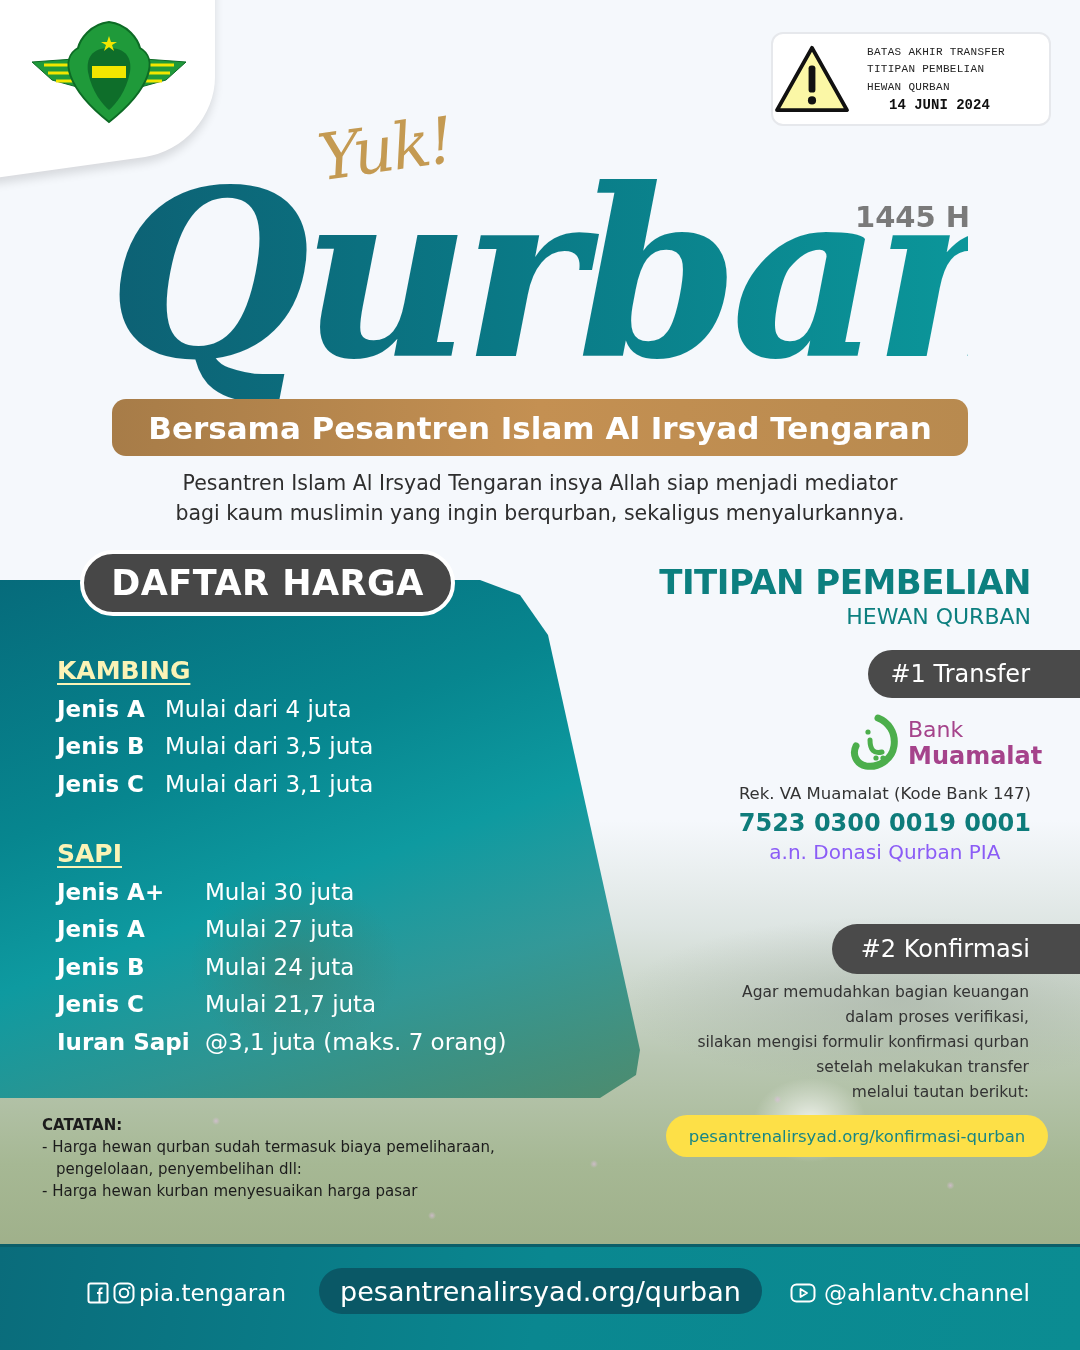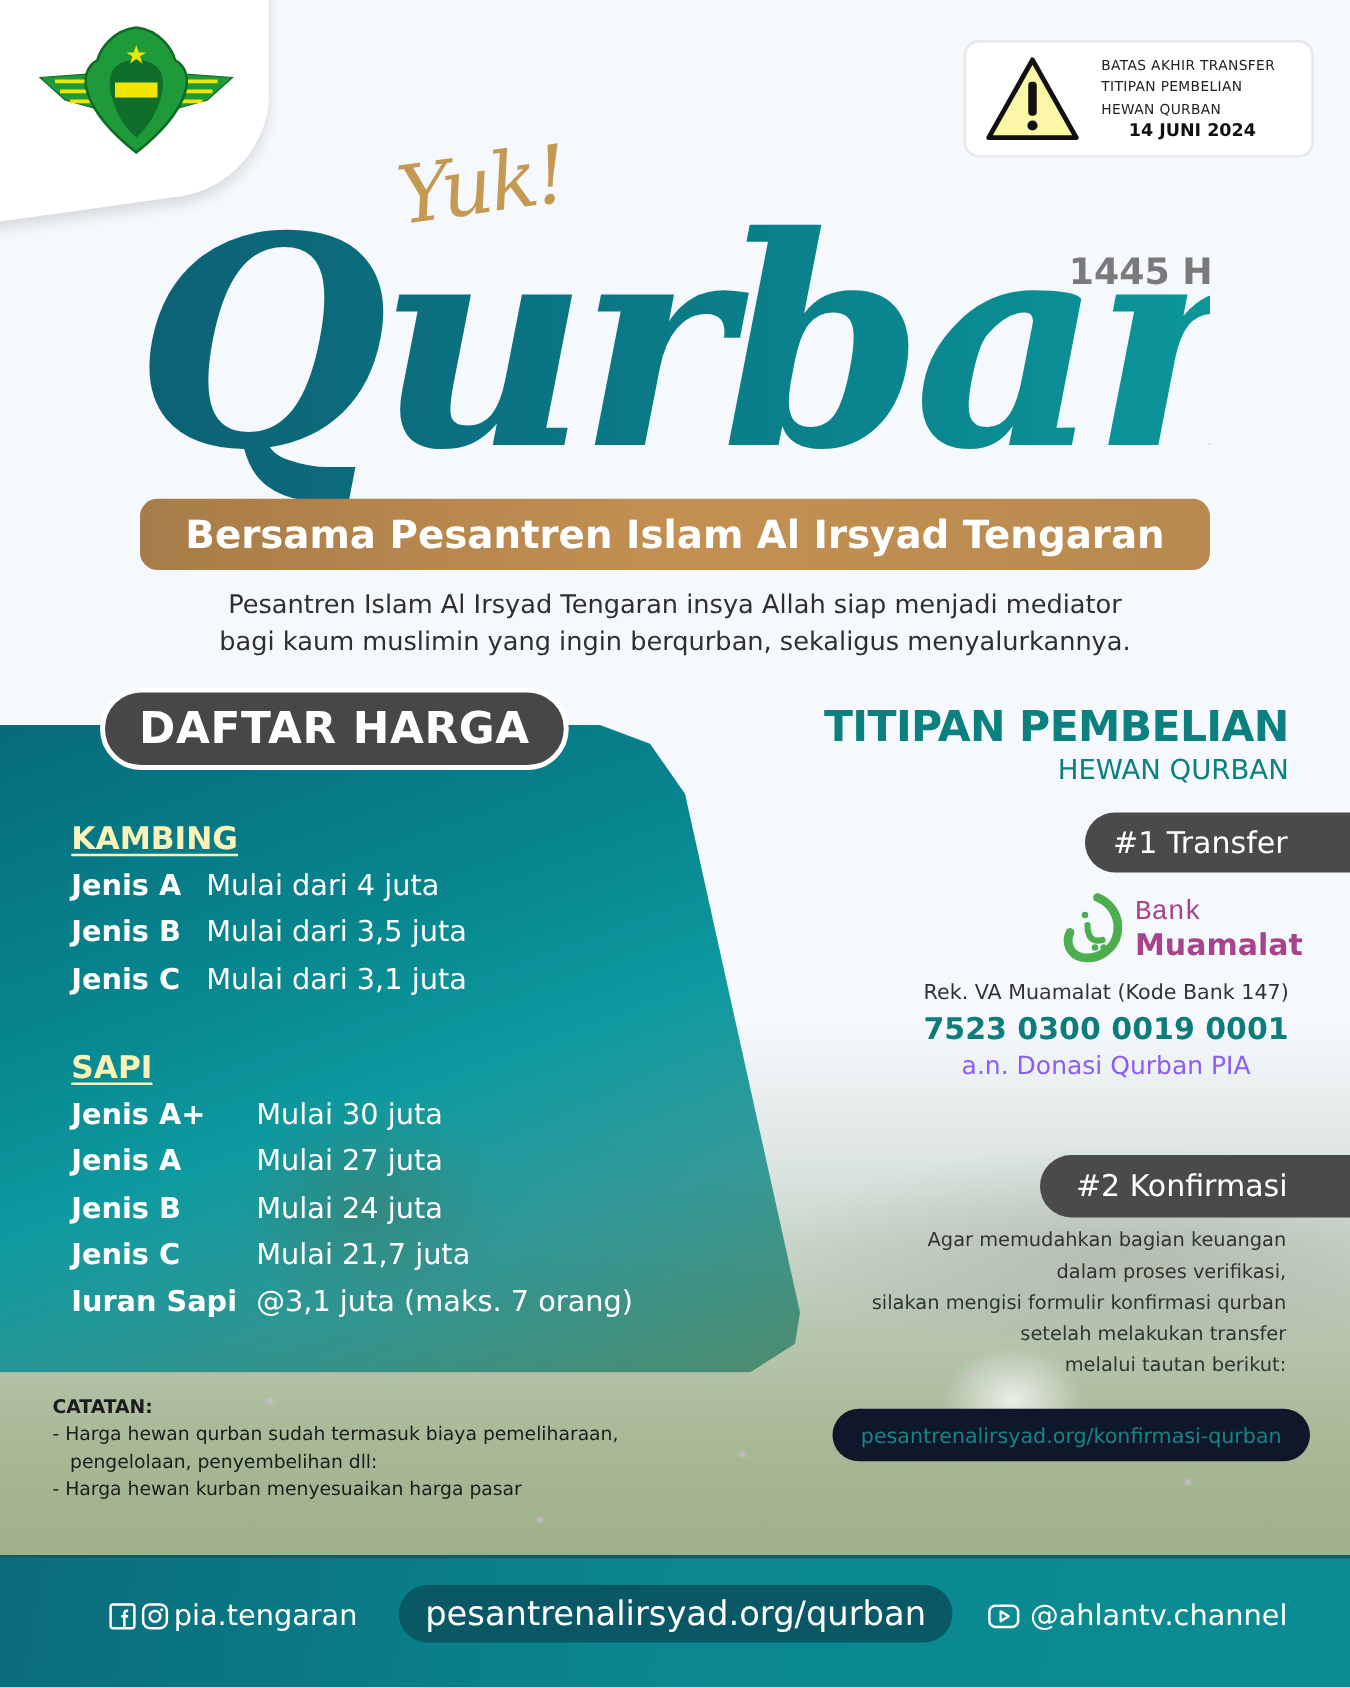--- a/index.html
+++ b/index.html
@@ -37,21 +37,21 @@
     box-shadow: 0 6px 10px rgba(0,0,0,0.12);
   }
   .logo {
     position: absolute; left: 30px; top: 18px; width: 158px; height: 106px;
   }
 
   
   .deadline {
     position: absolute; left: 771px; top: 32px; width: 280px; height: 94px;
     background: #ffffff; border: 2px solid #e6e8ec; border-radius: 12px;
-    display: flex; align-items: center; padding-left: 14px;
+    display: flex; align-items: center;  font-family: Liberation Mono, monospace;
   }
   .deadline svg { width: 78px; height: 70px; flex: none; }
   .deadline .txt { margin-left: 16px; line-height: 17.5px; }
   .deadline .txt span { display: block; font-size: 11px; color: #222; letter-spacing: 0.3px; }
   .deadline .txt strong { display: block; font-size: 14px; font-weight: 700; color: #111; margin-top: 1px; margin-left: 22px; }
 
   
   .yuk {
     position: absolute; left: 318px; top: 112px;
     font-family: "DejaVu Serif", serif; font-style: italic;
@@ -126,35 +126,35 @@
     position: absolute; right: 0; background: #4a4a4a; color: #fff;
     border-top-left-radius: 28px; border-bottom-left-radius: 28px;
     display: flex; align-items: center; justify-content: flex-end; padding-right: 50px;
     font-size: 24px;
   }
   .bank {
     position: absolute; left: 848px; top: 712px; display: flex; align-items: center;
   }
   .bank svg { width: 58px; height: 62px; }
   .bank .name { margin-left: 2px; color: #a5438b; line-height: 26px; }
-  .bank .name .b1 { font-size: 22px; display: block; font-family: Liberation Mono, monospace; }
+  .bank .name .b1 { font-size: 22px; display: block; }
   .bank .name .b2 { font-size: 24px; font-weight: 700; display: block; }
   .rek { position: absolute; right: 49px; top: 784px; text-align: right; }
   .rek .l1 { font-size: 16.5px; color: #333; }
   .rek .num { font-size: 24px; font-weight: 700; color: #0e7c7b; margin-top: 6px; }
   .rek .an { font-size: 20px; color: #8b5cf6; margin-top: 3px; text-align: center; }
   .konf-text {
     position: absolute; right: 51px; top: 980px; text-align: right;
     font-size: 15.5px; line-height: 25px; color: #333;
   }
   .konf-link {
     position: absolute; left: 666px; top: 1115px; width: 382px; height: 42px;
-    background: #0f172a; border-radius: 21px;
+    background: #fde047; border-radius: 21px;
     color: #178585; font-size: 16.5px;
-    display: flex; align-items: center; justify-content: center; margin-top: 12px;
+    display: flex; align-items: center; justify-content: center;
   }
 
   
   .footer {
     position: absolute; left: 0; top: 1244px; width: 1080px; height: 106px;
     background: linear-gradient(100deg, #0a6c7b 0%, #0a8790 50%, #0b8c92 100%);
     border-top: 3px solid #0b5e69;
   }
   .f-social {
     position: absolute; left: 87px; top: 33px; display: flex; align-items: center;

